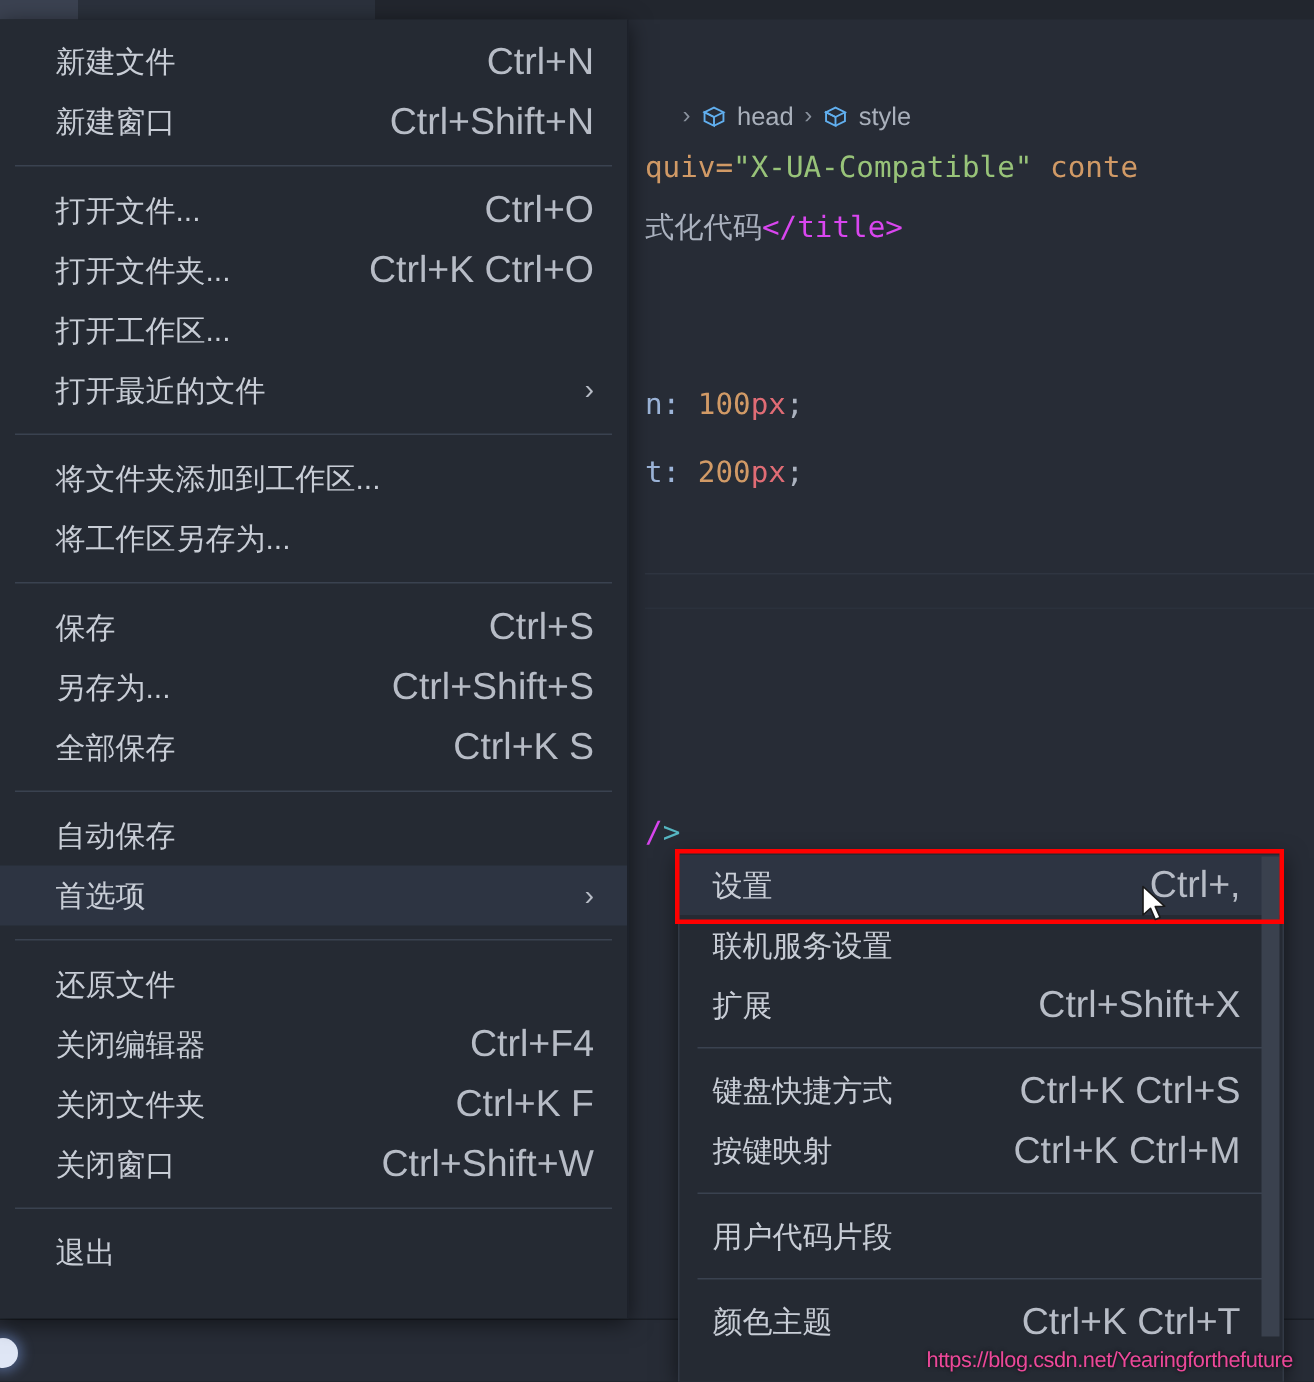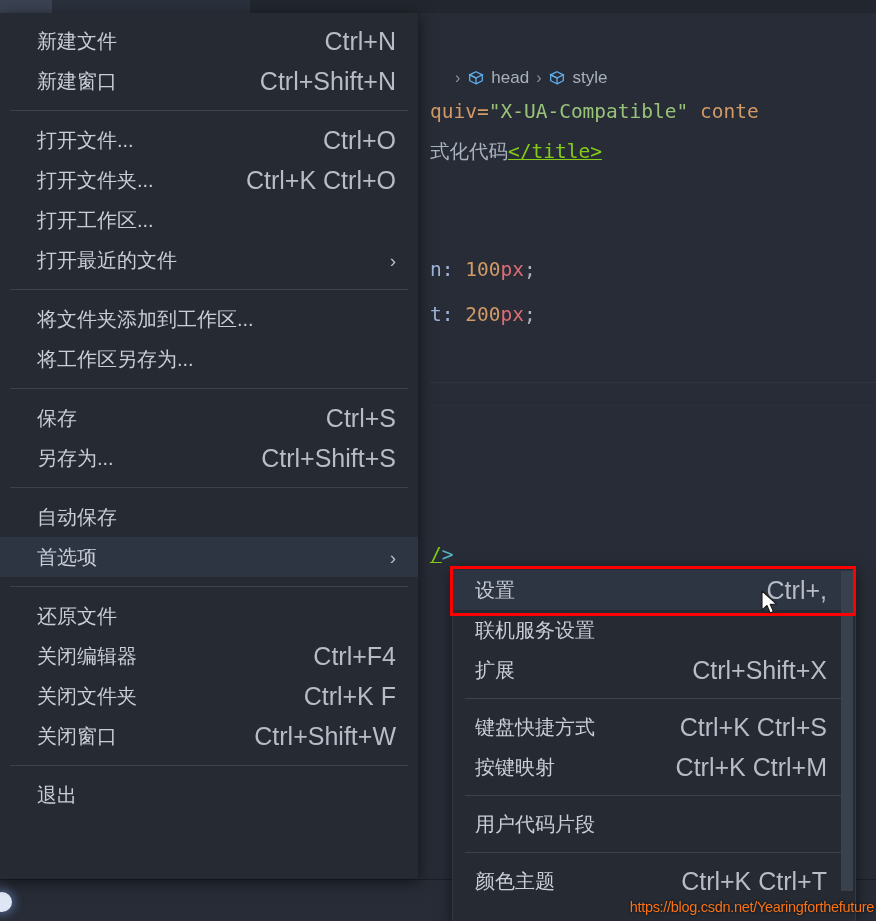--- a/index.html
+++ b/index.html
@@ -72,21 +72,21 @@
     position: absolute;
     left: 430px;
     white-space: pre;
     font-family: "DejaVu Sans Mono", "Liberation Mono", monospace;
     font-size: 19.5px;
     letter-spacing: 0px;
   }
   .tok-attr   { color: #d19a66; }
   .tok-str    { color: #98c379; }
   .tok-txt    { color: #abb2bf; }
-  .tok-tag    { color: #84cc16; text-decoration: underline; }
+  .tok-tag    { color: #d946ef; }
   .tok-punct  { color: #abb2bf; }
   .tok-num    { color: #d19a66; }
   .tok-unit   { color: #e06c75; }
   .tok-prop   { color: #9cb4d8; }
   .tok-brkt   { color: #56b6c2; }
 
   .sep-line {
     position: absolute;
     left: 430px;
     width: 446px;
@@ -190,23 +190,23 @@
   .cursor {
     position: absolute;
     left: 761px; top: 590px;
     width: 18px; height: 28px;
     z-index: 50;
     pointer-events: none;
   }
 
   .watermark {
     position: absolute;
-    right: 2px; bottom: 6px;
+    right: 14px; bottom: 6px;
     font-size: 14.5px;
-    color: #f97316;
+    color: #ec4899;
     font-family: "Liberation Sans", sans-serif;
     letter-spacing: -0.3px;
     z-index: 60;
     text-shadow: 0 0 3px rgba(0,0,0,.8);
     text-align: center;
   }
 </style>
 </head>
 <body>
 
@@ -306,20 +306,25 @@
       <div class="mi">
         <span class="mi-label">保存</span>
         <span class="mi-spacer"></span>
         <span class="mi-key">Ctrl+S</span>
       </div>
       <div class="mi">
         <span class="mi-label">另存为...</span>
         <span class="mi-spacer"></span>
         <span class="mi-key">Ctrl+Shift+S</span>
       </div>
+      <div class="mi">
+        <span class="mi-label">全部保存</span>
+        <span class="mi-spacer"></span>
+        <span class="mi-key">Ctrl+K S</span>
+      </div>
       <div class="divider"></div>
       <div class="mi">
         <span class="mi-label">自动保存</span>
         <span class="mi-spacer"></span>
       </div>
       <div class="mi sel">
         <span class="mi-label">首选项</span>
         <span class="mi-spacer"></span>
         <span class="mi-arrow">›</span>
       </div>

